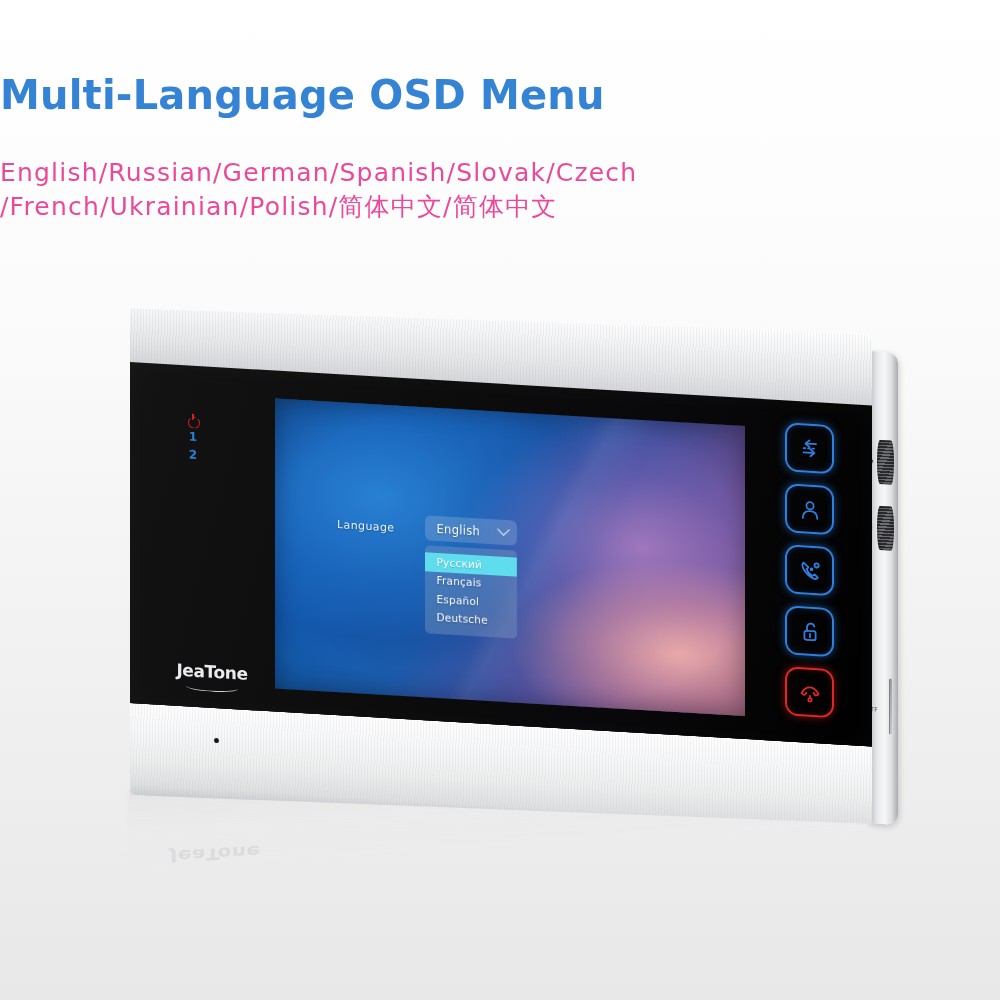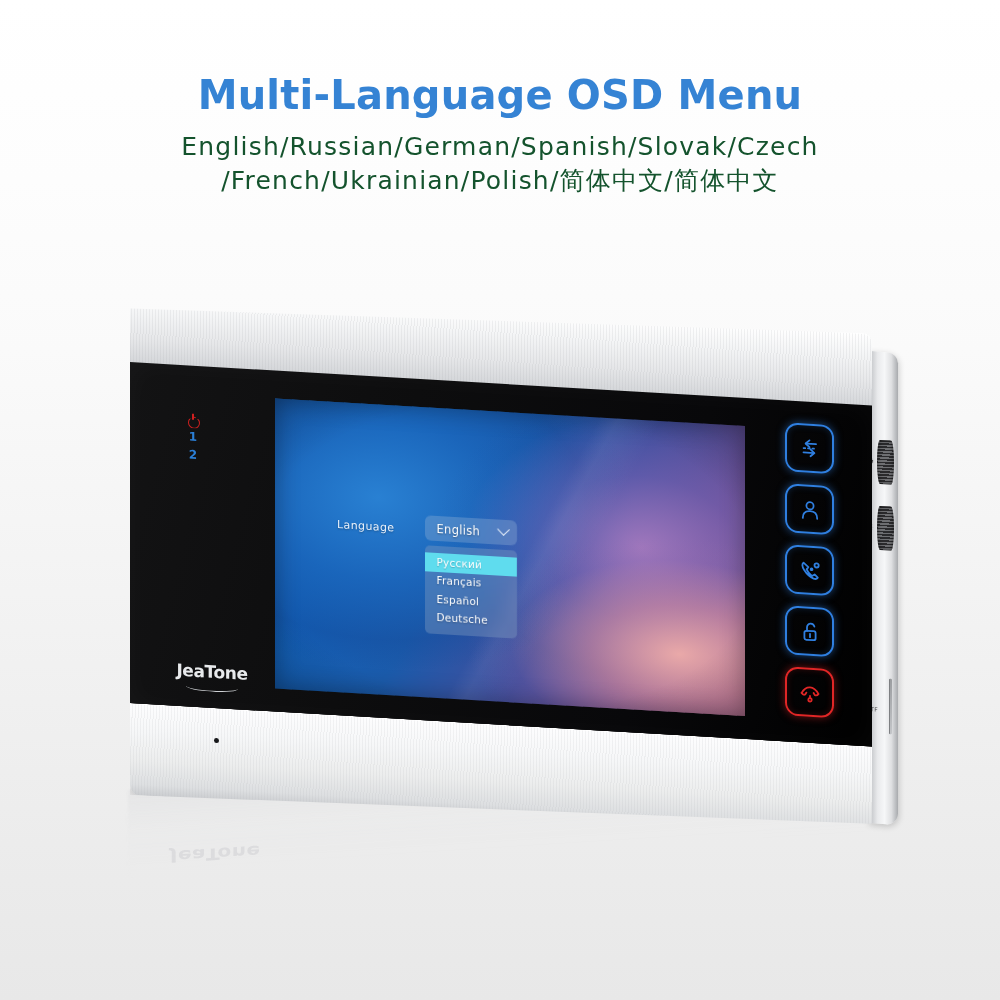--- a/index.html
+++ b/index.html
@@ -21,37 +21,37 @@
         #ebebeb 88%,
         #e8e8e8 100%);
     position: relative;
   }
 
   
   .headings {
     position: absolute;
     top: 0; left: 0;
     width: 1000px;
-    text-align: center;
+    text-align: left;
     padding-top: 72px;
   }
 
   .title {
     font-size: 40px;
     font-weight: bold;
     color: #3583d4;
     letter-spacing: 0.2px;
     line-height: 1.15;
     font-family: "DejaVu Sans", "Liberation Sans", sans-serif;
   }
 
   .subtitle {
-    margin-top: 12px;
+    margin-top: 38px;
     font-size: 25px;
-    color: #14532d;
+    color: #ec4899;
     line-height: 1.35;
     letter-spacing: 1.2px;
     font-weight: 400;
     white-space: nowrap;
   }
   .subtitle .line2 { display: block; }
 
   
   .stage {
     position: absolute;

